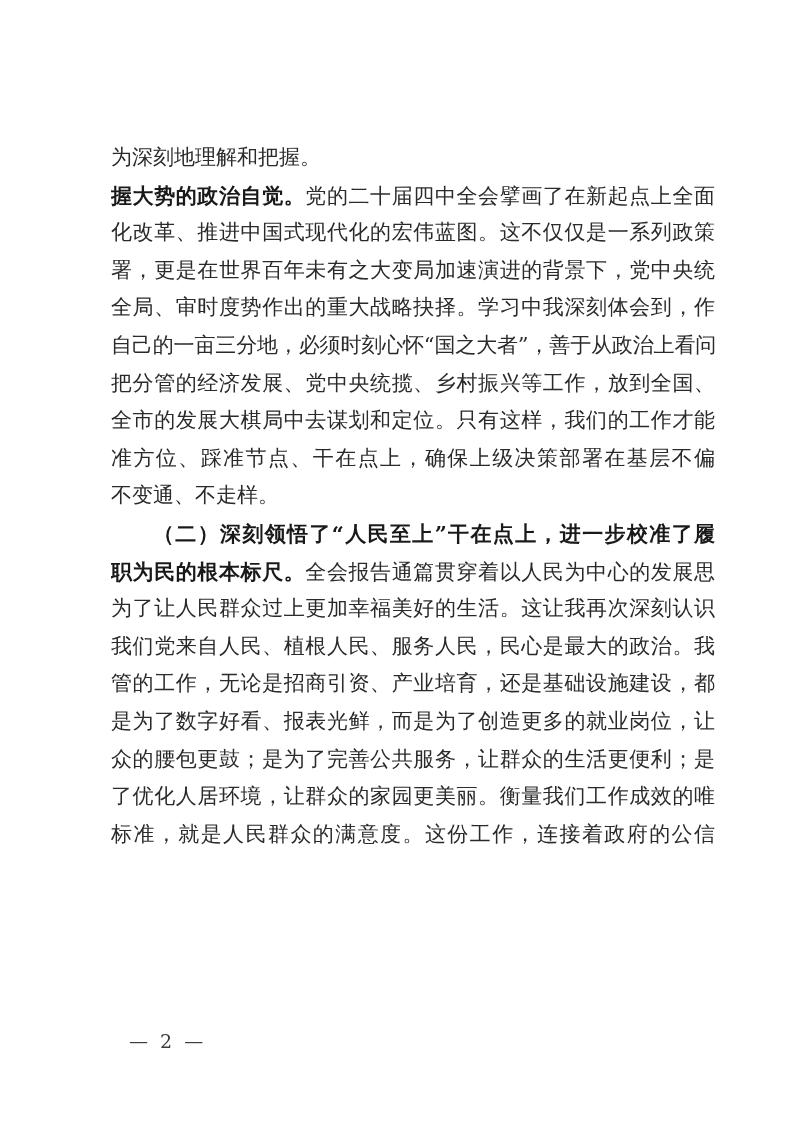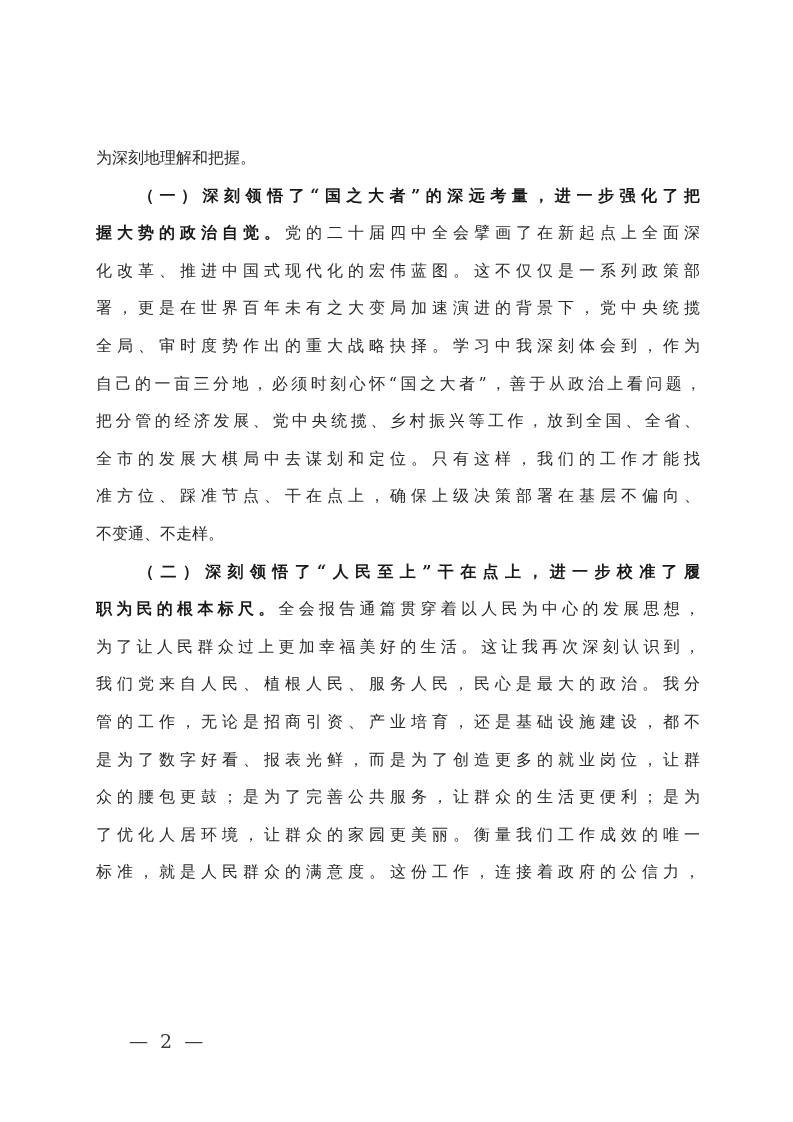--- a/index.html
+++ b/index.html
@@ -20,26 +20,27 @@
     position: absolute;
     left: 96px;
     top: 139px;
     width: 604px;
   }
   .para { width: 604px; }
   .line {
     width: 604px;
     height: 37.6px;
     line-height: 37.6px;
-    font-size: 16px;
+    font-size: 21px;
     color: #2a2a2a;
     text-align: justify;
     text-align-last: justify;
     overflow: hidden;
     white-space: normal;
+    margin-left: 15px;
   }
   .line.lastline {
     text-align-last: left;
   }
   .line.indent {
     padding-left: 42px;
   }
   .line.compress {
     letter-spacing: -1.3px;
   }
@@ -61,21 +62,20 @@
 </style>
 </head>
 <body>
 
 <div class="page">
   <div class="textblock" id="textblock">
       <div class="para">
         <div class="line lastline"><span class="run">为深刻地理解和把握。</span></div>
       </div>
       <div class="para">
-        <div class="line indent"><span class="run bold">（一）深刻领悟了“国之大者”的深远考量，进一步强化了把</span></div>
         <div class="line"><span class="run bold">握大势的政治自觉。</span><span class="run">党的二十届四中全会擘画了在新起点上全面深</span></div>
         <div class="line"><span class="run">化改革、推进中国式现代化的宏伟蓝图。这不仅仅是一系列政策部</span></div>
         <div class="line"><span class="run">署，更是在世界百年未有之大变局加速演进的背景下，党中央统揽</span></div>
         <div class="line"><span class="run">全局、审时度势作出的重大战略抉择。学习中我深刻体会到，作为</span></div>
         <div class="line compress"><span class="run">自己的一亩三分地，必须时刻心怀“国之大者”，善于从政治上看问题，</span></div>
         <div class="line"><span class="run">把分管的经济发展、党中央统揽、乡村振兴等工作，放到全国、全省、</span></div>
         <div class="line"><span class="run">全市的发展大棋局中去谋划和定位。只有这样，我们的工作才能找</span></div>
         <div class="line"><span class="run">准方位、踩准节点、干在点上，确保上级决策部署在基层不偏向、</span></div>
         <div class="line lastline"><span class="run">不变通、不走样。</span></div>
       </div>

